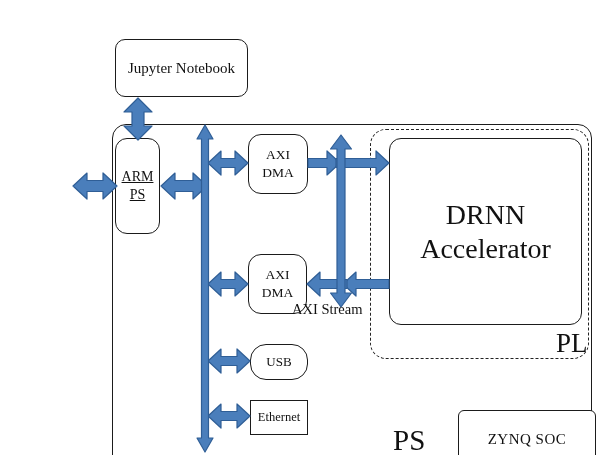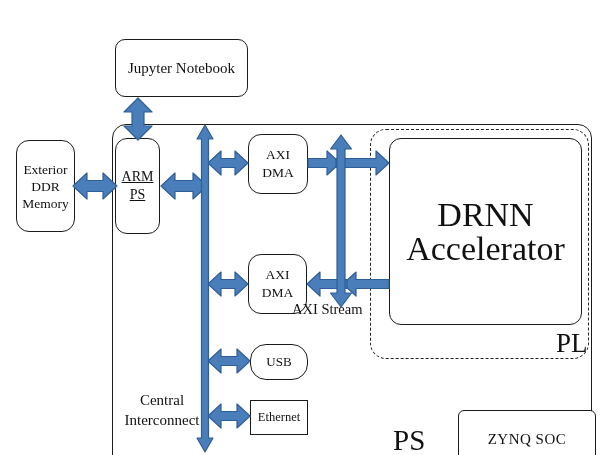--- a/index.html
+++ b/index.html
@@ -15,21 +15,21 @@
   .region{
     position:absolute;box-sizing:border-box;background:transparent;z-index:1;
   }
   .lbl{position:absolute;z-index:4;white-space:nowrap;color:#111;}
   #arrow-svg{position:absolute;left:0;top:0;z-index:3;pointer-events:none;}
 
   .jupyter{left:115px;top:7px;width:133px;height:58px;border-radius:10px;font-size:15px;}
   .ddr{left:16px;top:108px;width:59px;height:92px;border-radius:13px;font-size:13.5px;line-height:17px;}
   .ps-region{left:112px;top:92px;width:480px;height:346px;border:1.7px solid #1b1b1b;border-radius:14px;}
   .pl-region{left:370px;top:97px;width:219px;height:230px;border:1.6px dashed #222;border-radius:16px;}
-  .drnn{left:389px;top:106px;width:193px;height:187px;border-radius:12px;font-size:34px;line-height:34px;}
+  .drnn{left:389px;top:106px;width:193px;height:187px;border-radius:12px;font-size:28px;line-height:34px;}
   .arm{left:115px;top:106px;width:45px;height:96px;border-radius:12px;font-size:14px;line-height:18px;text-decoration:underline;}
   .dma1{left:248px;top:102px;width:60px;height:60px;border-radius:13px;font-size:13.5px;line-height:18px;}
   .dma2{left:248px;top:222px;width:59px;height:60px;border-radius:13px;font-size:13.5px;line-height:18px;}
   .usb{left:250px;top:312px;width:58px;height:36px;border-radius:16px;font-size:13px;}
   .eth{left:250px;top:368px;width:58px;height:35px;border-radius:0;font-size:12.5px;}
   .zynq{left:458px;top:378px;width:138px;height:59px;border-radius:6px;font-size:15px;letter-spacing:.5px;}
   .central-lbl{left:106px;top:358px;width:112px;text-align:center;font-size:15px;line-height:20px;white-space:normal;}
   .axistream-lbl{left:292px;top:269px;font-size:14.5px;}
   .ps-lbl{left:393px;top:392px;font-size:29px;}
   .pl-lbl{left:556px;top:296px;font-size:27px;}
@@ -40,25 +40,20 @@
 <div class="stage">
 
   <div class="region ps-region"></div>
 
   <div class="region pl-region"></div>
 
   <div class="box jupyter">
     <div>Jupyter Notebook</div>
   </div>
 
-  <div class="box ddr">
-    <div>Exterior</div>
-    <div>DDR</div>
-    <div>Memory</div>
-  </div>
 
   <div class="box arm">
     <div>ARM</div>
     <div>PS</div>
   </div>
 
   <div class="box dma1">
     <div>AXI</div>
     <div>DMA</div>
   </div>
@@ -78,24 +73,20 @@
 
   <div class="box drnn">
     <div>DRNN</div>
     <div>Accelerator</div>
   </div>
 
   <div class="box zynq">
     <div>ZYNQ SOC</div>
   </div>
 
-  <div class="lbl central-lbl">
-    <div>Central</div>
-    <div>Interconnect</div>
-  </div>
   <div class="lbl axistream-lbl">AXI Stream</div>
   <div class="lbl ps-lbl">PS</div>
   <div class="lbl pl-lbl">PL</div>
 
   <svg id="arrow-svg" width="605" height="455" viewBox="0 0 605 455">
       <polygon points="308,135.5 327,135.5 327,143 340,131 327,119 327,126.5 308,126.5" fill="#4a7ebb" stroke="#2f5e96" stroke-width="1.2" stroke-linejoin="round"></polygon>
       <polygon points="336,135.5 376,135.5 376,143 389,131 376,119 376,126.5 336,126.5" fill="#4a7ebb" stroke="#2f5e96" stroke-width="1.2" stroke-linejoin="round"></polygon>
       <polygon points="389,247.5 356,247.5 356,240 343,252 356,264 356,256.5 389,256.5" fill="#4a7ebb" stroke="#2f5e96" stroke-width="1.2" stroke-linejoin="round"></polygon>
       <polygon points="347,247.5 320,247.5 320,240 307,252 320,264 320,256.5 347,256.5" fill="#4a7ebb" stroke="#2f5e96" stroke-width="1.2" stroke-linejoin="round"></polygon>
       <polygon points="138,66 124,80 132,80 132,94 124,94 138,108 152,94 144,94 144,80 152,80" fill="#4a7ebb" stroke="#2f5e96" stroke-width="1.2" stroke-linejoin="round"></polygon>

